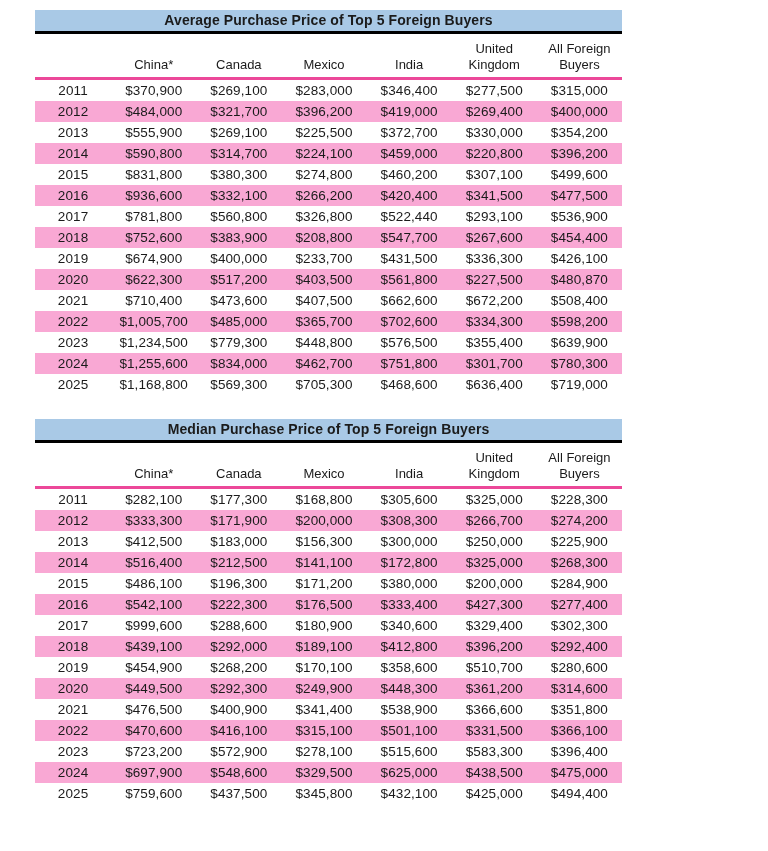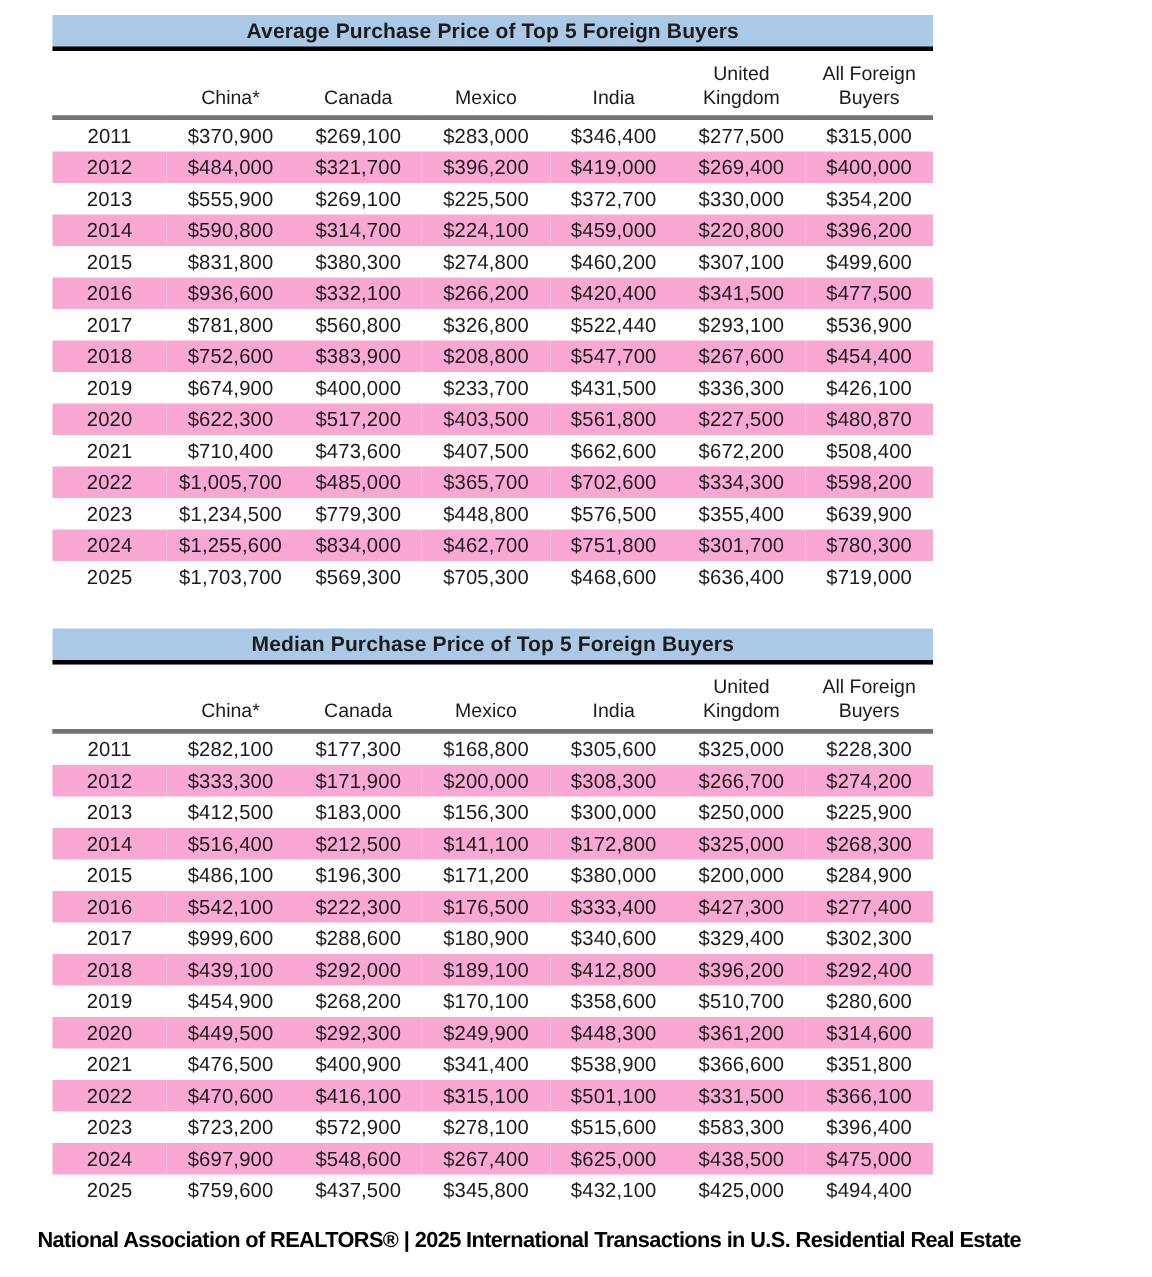--- a/index.html
+++ b/index.html
@@ -43,21 +43,21 @@
   }
   col.c-year { width: 76px; }
   col.c-data { width: 85px; }
   table.price-table thead th {
     font-weight: 400;
     font-size: 13px;
     line-height: 16px;
     vertical-align: bottom;
     text-align: center;
     padding: 7px 2px 4px 2px;
-    border-bottom: 3px solid #737373;
+    border-bottom: 3px solid #ec4899;
     height: 28px;
   }
   table.price-table tbody td {
     text-align: center;
     font-size: 13.5px;
     font-weight: 400;
     height: 21px;
     padding: 0 1px;
     white-space: nowrap;
     letter-spacing: 0.1px;
@@ -226,21 +226,21 @@
             <td>2024</td>
             <td>$1,255,600</td>
             <td>$834,000</td>
             <td>$462,700</td>
             <td>$751,800</td>
             <td>$301,700</td>
             <td>$780,300</td>
           </tr>
           <tr>
             <td>2025</td>
-            <td>$1,703,700</td>
+            <td>$1,168,800</td>
             <td>$569,300</td>
             <td>$705,300</td>
             <td>$468,600</td>
             <td>$636,400</td>
             <td>$719,000</td>
           </tr>
         </tbody>
     </table>
   </section>
 
@@ -382,33 +382,32 @@
             <td>$572,900</td>
             <td>$278,100</td>
             <td>$515,600</td>
             <td>$583,300</td>
             <td>$396,400</td>
           </tr>
           <tr class="stripe">
             <td>2024</td>
             <td>$697,900</td>
             <td>$548,600</td>
-            <td>$267,400</td>
+            <td>$329,500</td>
             <td>$625,000</td>
             <td>$438,500</td>
             <td>$475,000</td>
           </tr>
           <tr>
             <td>2025</td>
             <td>$759,600</td>
             <td>$437,500</td>
             <td>$345,800</td>
             <td>$432,100</td>
             <td>$425,000</td>
             <td>$494,400</td>
           </tr>
         </tbody>
     </table>
   </section>
 
-  <div class="footer-credit">National Association of REALTORS® | 2025 International Transactions in U.S. Residential Real Estate</div>
 
 </div>
 
 </body></html>

